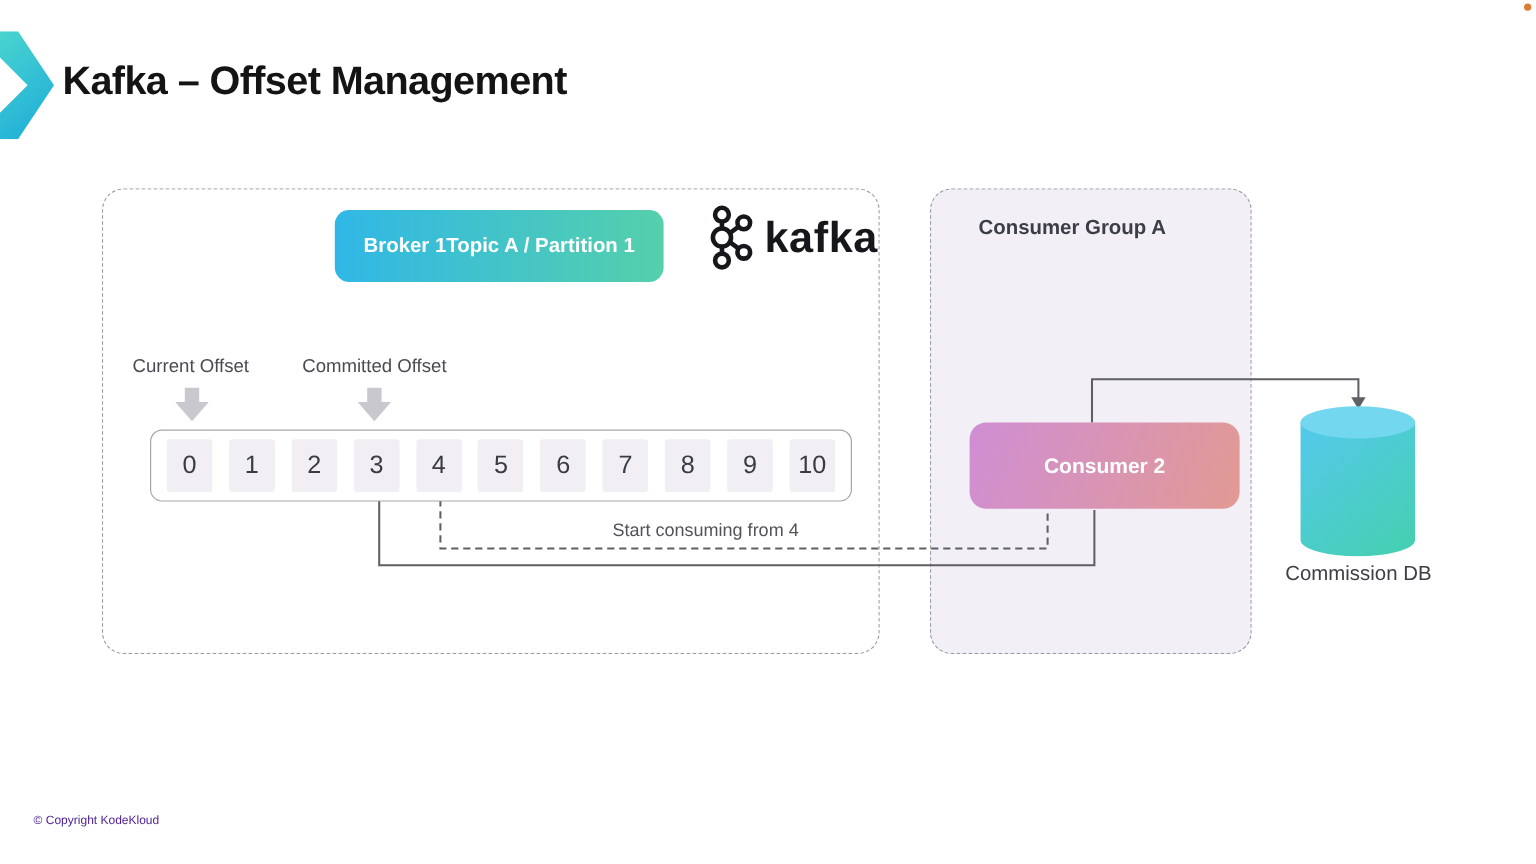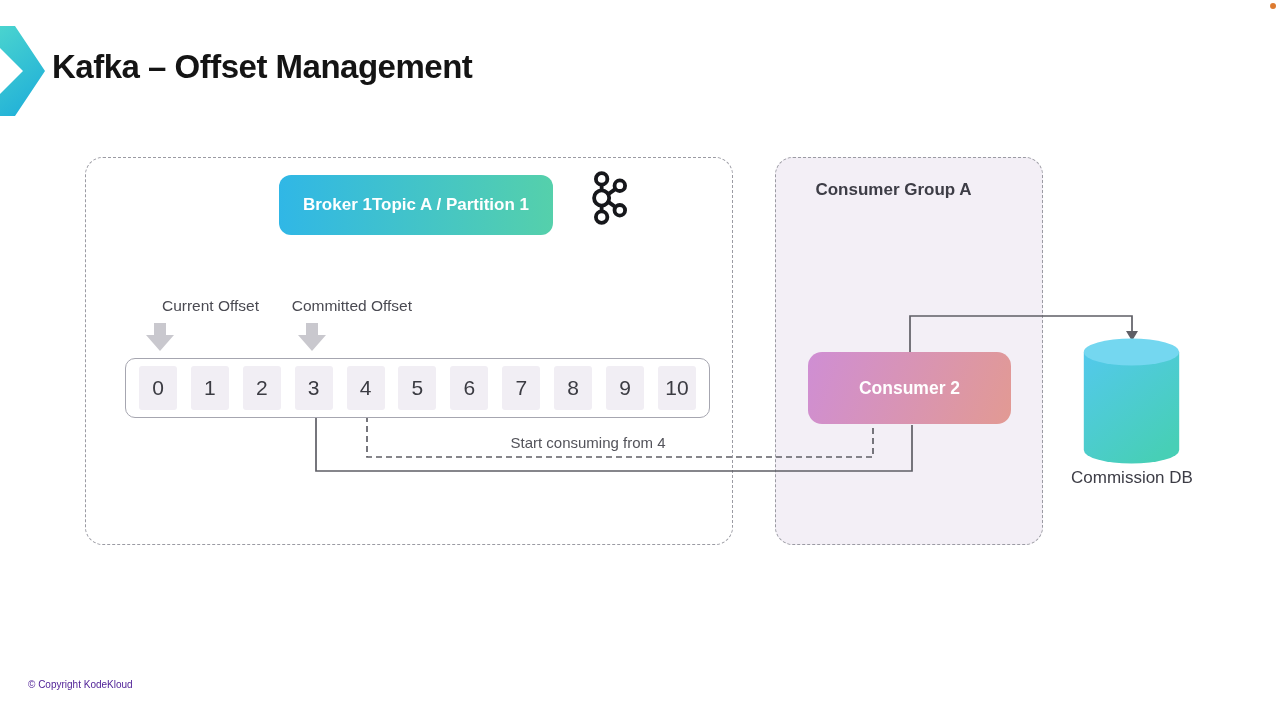--- a/index.html
+++ b/index.html
@@ -45,21 +45,21 @@
   }
   .broker-box .l1{font-size:17px;font-weight:700;line-height:22px;}
   .broker-box .l2{font-size:17px;font-weight:700;line-height:22px;}
 
   
   .kafka-logo{left:588px;top:170px;display:flex;align-items:center;z-index:3;}
   .kafka-wordmark{font-size:36px;font-weight:700;color:#16171b;margin-left:9px;
     letter-spacing:0.5px;}
 
   
-  .offset-label{width:200px;text-align:right;font-size:15.5px;font-weight:500;
+  .offset-label{width:200px;text-align:center;font-size:15.5px;font-weight:500;
     color:#4a4a52;z-index:3;}
   .current-offset-label{left:59px;top:297px;}
   .committed-offset-label{left:212px;top:297px;}
   .block-arrow{width:32px;height:28px;z-index:3;}
   .current-offset-arrow{left:144px;top:323px;}
   .committed-offset-arrow{left:296px;top:323px;}
 
   
   .offsets-row{
     left:125px;top:358px;width:585px;height:60px;box-sizing:border-box;
@@ -68,21 +68,21 @@
     padding:0 13px;z-index:3;
   }
   .offset-cell{
     width:38px;height:44px;border-radius:3px;background:var(--cell-bg);
     color:#3b3b42;font-size:21px;font-weight:500;line-height:44px;
     text-align:center;flex:0 0 auto;
   }
 
   
   .consumer-box{
-    left:808px;top:352px;width:203px;height:72px;border-radius:14px;
+    left:808px;top:352px;width:225px;height:72px;border-radius:14px;
     background:linear-gradient(110deg,var(--consumer-from),var(--consumer-to));
     color:#ffffff;font-size:17.5px;font-weight:700;
     display:flex;align-items:center;justify-content:center;z-index:3;
   }
 
   
   .db-cylinder{left:1083px;top:338px;width:97px;height:126px;z-index:3;}
   .db-label{left:1056px;top:468px;width:152px;text-align:center;
     font-size:17px;font-weight:400;color:#3d3d46;z-index:3;}
 
@@ -142,20 +142,21 @@
     <circle class="kafka-mark-stroke" cx="15" cy="9" r="6.3"></circle>
     <circle class="kafka-mark-stroke" cx="15" cy="30" r="8.3"></circle>
     <circle class="kafka-mark-stroke" cx="15" cy="51" r="6.3"></circle>
     <circle class="kafka-mark-stroke" cx="35" cy="16.5" r="5.8"></circle>
     <circle class="kafka-mark-stroke" cx="35" cy="43.5" r="5.8"></circle>
     <line class="kafka-mark-stroke" x1="15" y1="15.3" x2="15" y2="21.7"></line>
     <line class="kafka-mark-stroke" x1="15" y1="38.3" x2="15" y2="44.7"></line>
     <line class="kafka-mark-stroke" x1="22" y1="26" x2="30" y2="20.2"></line>
     <line class="kafka-mark-stroke" x1="22" y1="34" x2="30" y2="39.8"></line>
   </svg>
+  <span class="kafka-wordmark">kafka</span>
 </div>
 
 <div class="abs offset-label current-offset-label">Current Offset</div>
 <div class="abs offset-label committed-offset-label">Committed Offset</div>
 <svg class="abs block-arrow current-offset-arrow" viewBox="0 0 32 28">
   <polygon class="blockarrow-fill" points="10,0 22,0 22,12 30,12 16,28 2,12 10,12"></polygon>
 </svg>
 <svg class="abs block-arrow committed-offset-arrow" viewBox="0 0 32 28">
   <polygon class="blockarrow-fill" points="10,0 22,0 22,12 30,12 16,28 2,12 10,12"></polygon>
 </svg>

